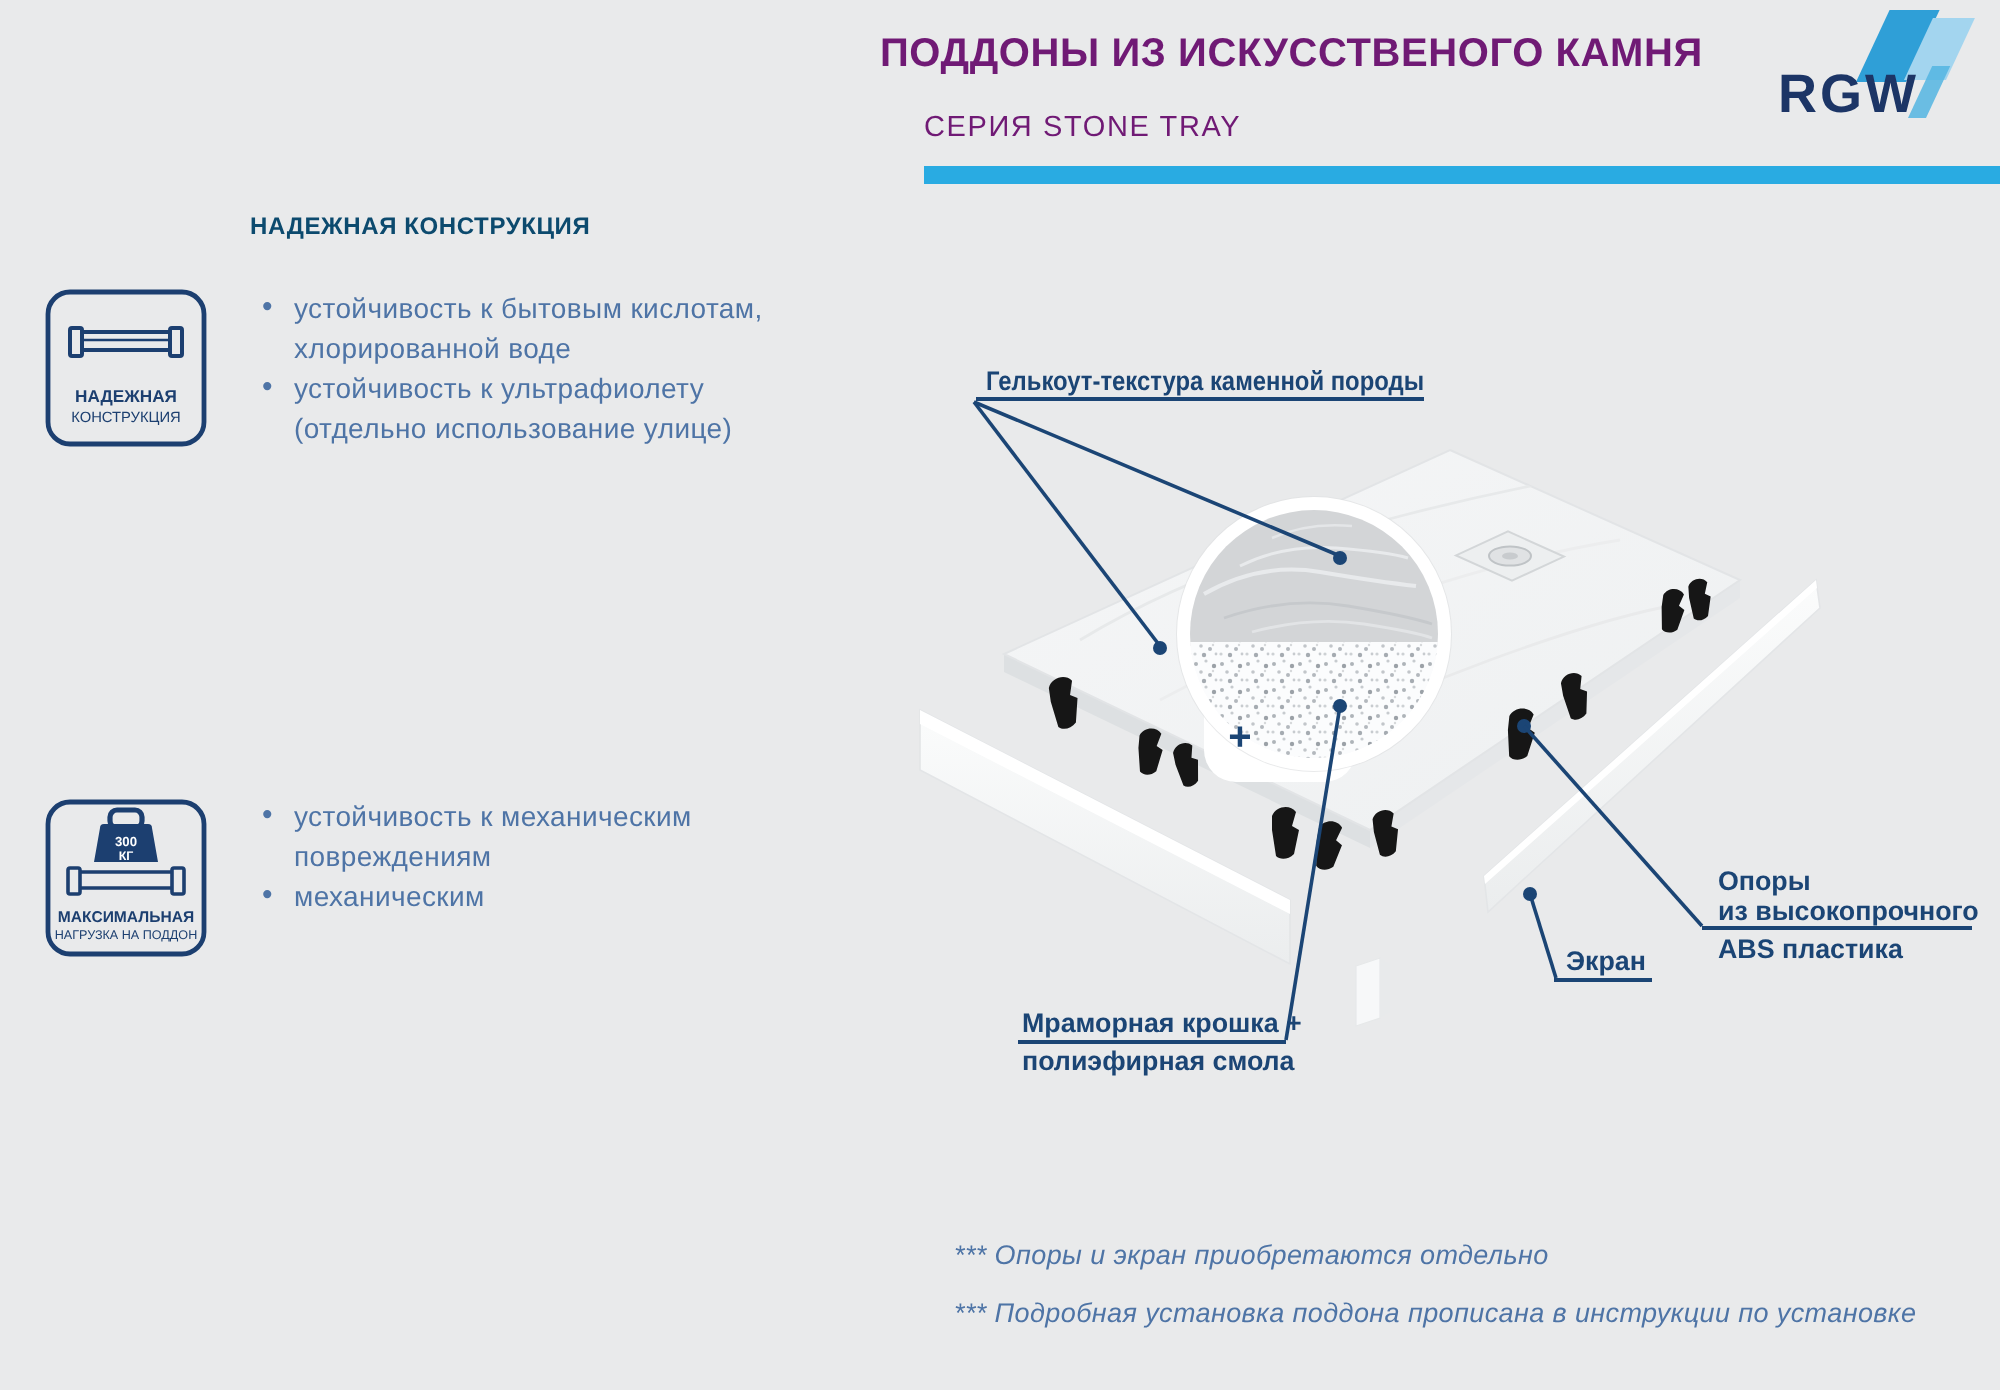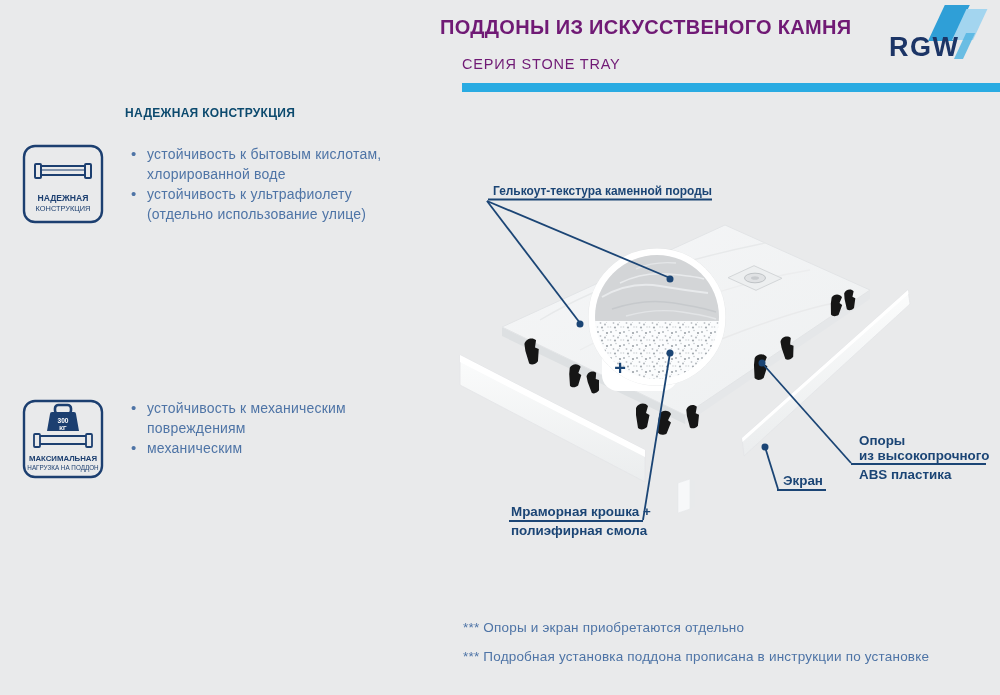--- a/index.html
+++ b/index.html
@@ -30,21 +30,21 @@
   .features-2{left:130px;top:398px;}
 
   .badge{width:82px;height:80px;}
   .badge-1{left:22px;top:144px;}
   .badge-2{left:22px;top:399px;}
 
   
   .diagram{left:440px;top:95px;width:560px;height:600px;}
 
   
-  .footnote{left:463px;color:#4e74a6;font-size:13.5px;letter-spacing:.2px;}
+  .footnote{left:477px;color:#4e74a6;font-size:13.5px;letter-spacing:.2px;font-style:italic;}
   .footnote-1{top:620px;}
   .footnote-2{top:649px;}
 </style>
 </head>
 <body>
 
 <div class="abs title">ПОДДОНЫ ИЗ ИСКУССТВЕНОГО КАМНЯ</div>
 <div class="abs subtitle">СЕРИЯ STONE TRAY</div>
 <div class="abs cyan-bar"></div>
 <div class="abs logo">

